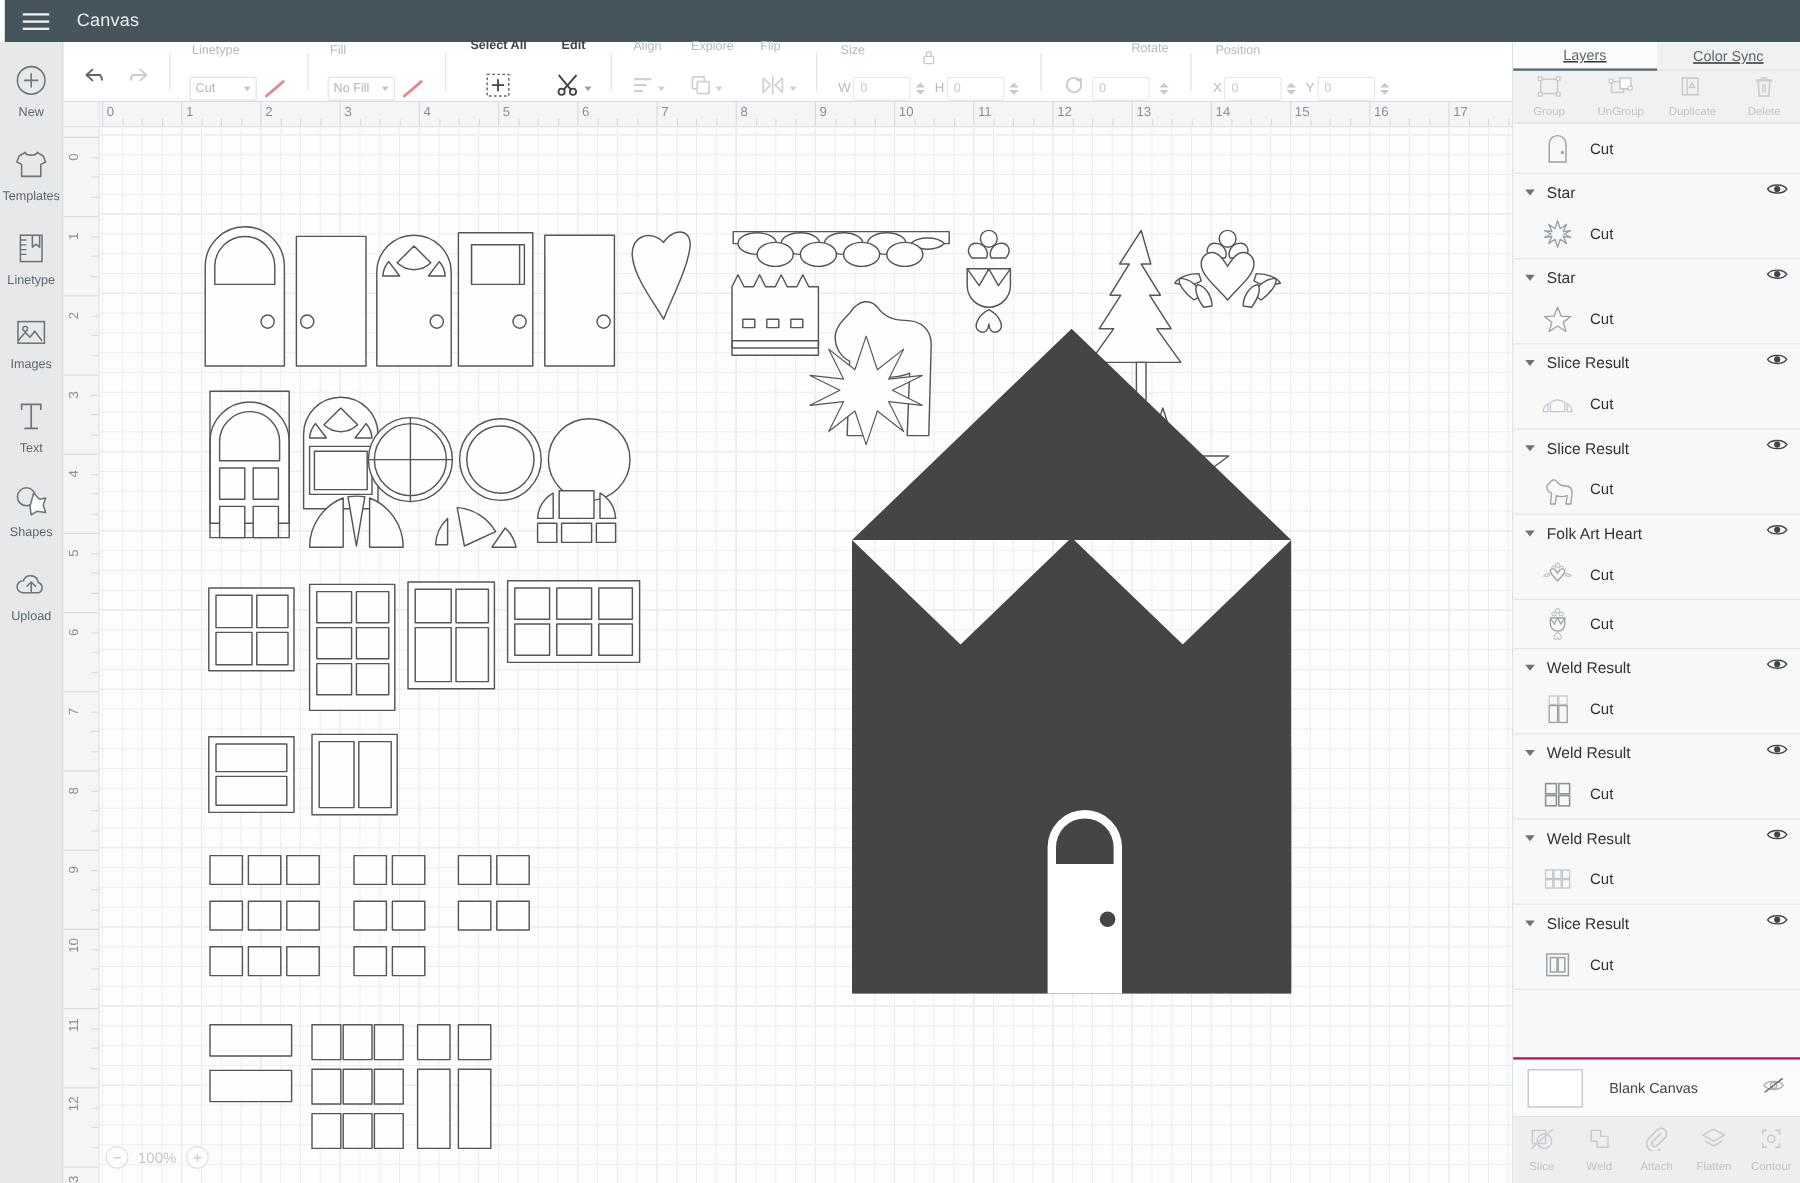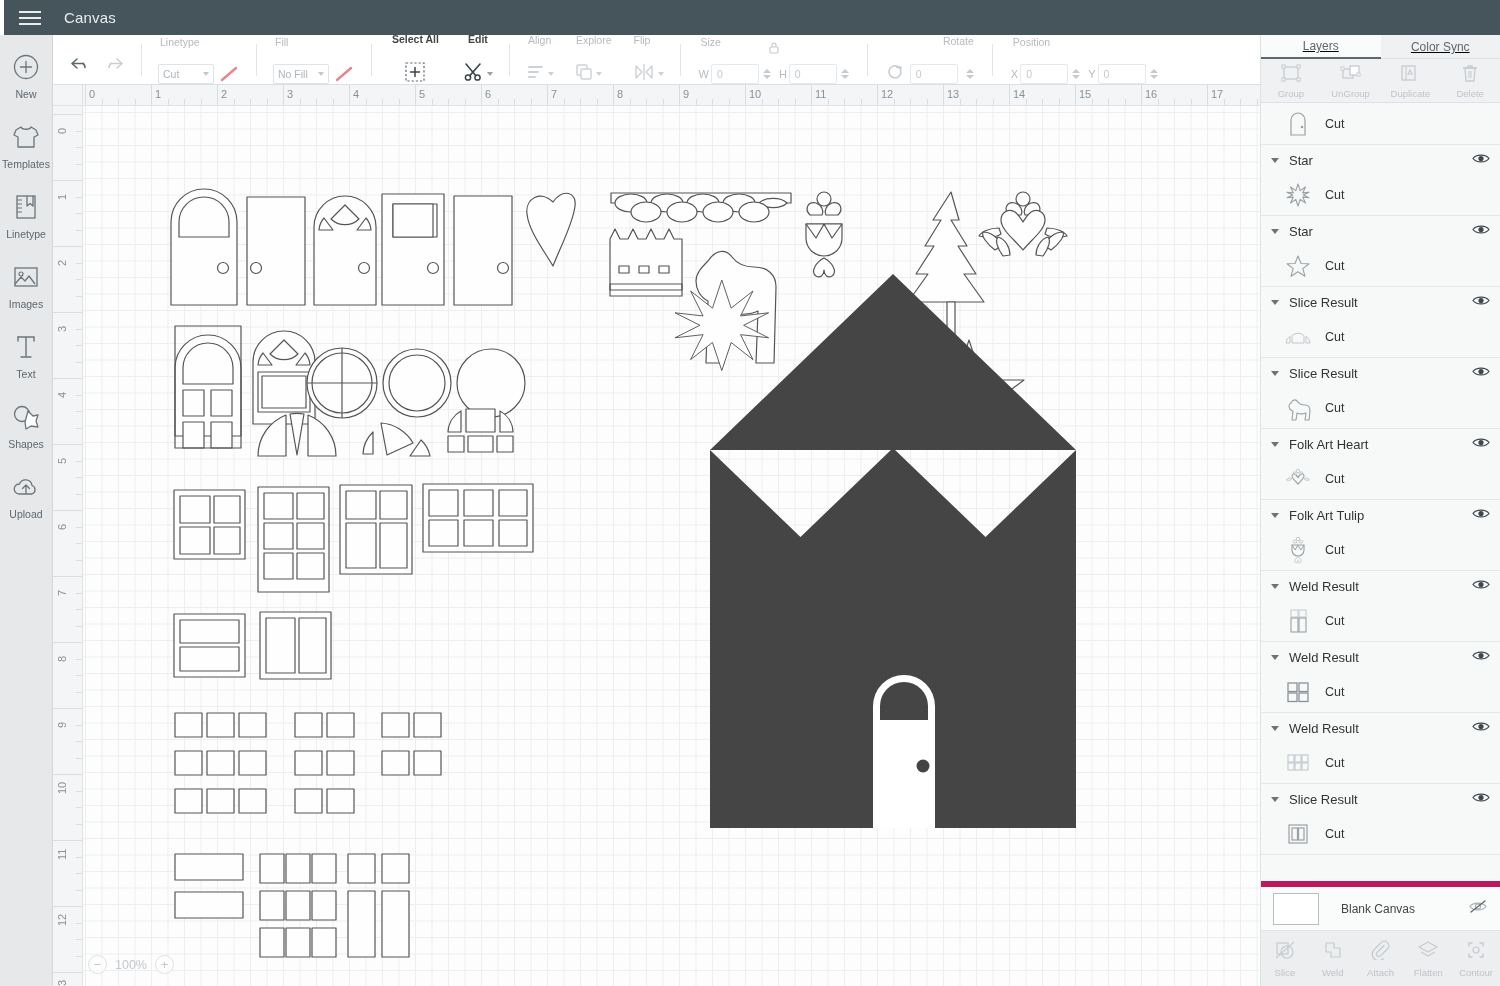--- a/index.html
+++ b/index.html
@@ -136,21 +136,21 @@
   .layer-block { border-bottom: 1px solid #e4e6e8; }
   .layer-head { display: flex; align-items: center; height: 30px; padding: 0 10px; cursor: pointer; }
   .caret-sm { width: 0; height: 0; border-left: 4.5px solid transparent;
     border-right: 4.5px solid transparent; border-top: 5.5px solid #6a7379; margin-right: 10px; }
   .layer-name { font-size: 13px; color: #333; flex: 1; }
   .eye { cursor: pointer; }
   .layer-child { display: flex; align-items: center; height: 40px; padding: 0 10px 0 22px; cursor: pointer; }
   .thumb { width: 30px; height: 30px; display: flex; align-items: center; justify-content: center; }
   .child-label { font-size: 12.5px; color: #333; margin-left: 12px; }
   #blank-canvas-row { position: absolute; left: 0; right: 0; bottom: 55px; height: 50px;
-    background: #fafbfb; border-top: 6px solid #be185d; border-bottom: 1px solid #e4e6e8;
+    background: #fafbfb; border-top: 2px solid #be185d; border-bottom: 1px solid #e4e6e8;
     display: flex; align-items: center; padding: 0 12px; }
   #bc-swatch { width: 46px; height: 32px; background: #fff; border: 1px solid #b9bec2; }
   #bc-label { font-size: 12px; color: #444; margin-left: 22px; flex: 1; }
   #bottom-ops { position: absolute; left: 0; right: 0; bottom: 0; height: 55px;
     background: #eceef0; display: flex; }
   .bop { flex: 1; display: flex; flex-direction: column; align-items: center;
     justify-content: center; gap: 3px; cursor: pointer; }
   .bop .blabel { font-size: 9.5px; color: #bfc4c8; }
 </style>
 </head>
@@ -1000,30 +1000,20 @@
                 <path d="M20 10c2.5 0 4 1 4.5 2c-2 .6-4 .4-5.2-.8Z" fill="none" stroke="#c3c8cc" stroke-width="1"></path>
                 <path d="M9 6.5c-1.5-1.5-.6-3 1-2.6c1.2.4 1.6 1.6 1.2 2.6Z" fill="none" stroke="#c3c8cc" stroke-width="1"></path>
                 <path d="M17 6.5c1.5-1.5.6-3-1-2.6c-1.2.4-1.6 1.6-1.2 2.6Z" fill="none" stroke="#c3c8cc" stroke-width="1"></path>
               </svg>
           </span>
           <span class="child-label">Cut</span>
         </div>
       </div>
 
       <div class="layer-block">
-        <div class="layer-head">
-          <span class="caret-sm"></span>
-          <span class="layer-name">Folk Art Tulip</span>
-          <span class="eye">
-            <svg width="18" height="13" viewBox="0 0 18 13">
-                <path d="M1 6.5C4 2 14 2 17 6.5C14 11 4 11 1 6.5Z" fill="none" stroke="#3f474c" stroke-width="1.2"></path>
-                <circle cx="9" cy="6.5" r="2.6" fill="#3f474c"></circle>
-              </svg>
-          </span>
-        </div>
         <div class="layer-child">
           <span class="thumb">
             <svg width="20" height="28" viewBox="0 0 20 28">
                 <circle cx="10" cy="3" r="1.8" fill="none" stroke="#c3c8cc" stroke-width="1"></circle>
                 <path d="M6 7c-1.6-1.6-.6-3.2 1.2-2.7C8.5 4.7 9 6 8.6 7Z" fill="none" stroke="#c3c8cc" stroke-width="1"></path>
                 <path d="M14 7c1.6-1.6.6-3.2-1.2-2.7C11.5 4.7 11 6 11.4 7Z" fill="none" stroke="#c3c8cc" stroke-width="1"></path>
                 <path d="M4 9h12v5a6 6 0 0 1-12 0Z" fill="none" stroke="#9aa1a6" stroke-width="1.1"></path>
                 <path d="M4 9l3.2 5L10 9l2.8 5L16 9" fill="none" stroke="#9aa1a6" stroke-width="1"></path>
                 <path d="M10 21c-2.5 1.3-4.2 4.4-2.5 5.6c1.4.9 2.5-.6 2.5-2c0 1.4 1.1 2.9 2.5 2c1.7-1.2 0-4.3-2.5-5.6Z" fill="none" stroke="#c3c8cc" stroke-width="1"></path>
               </svg>

